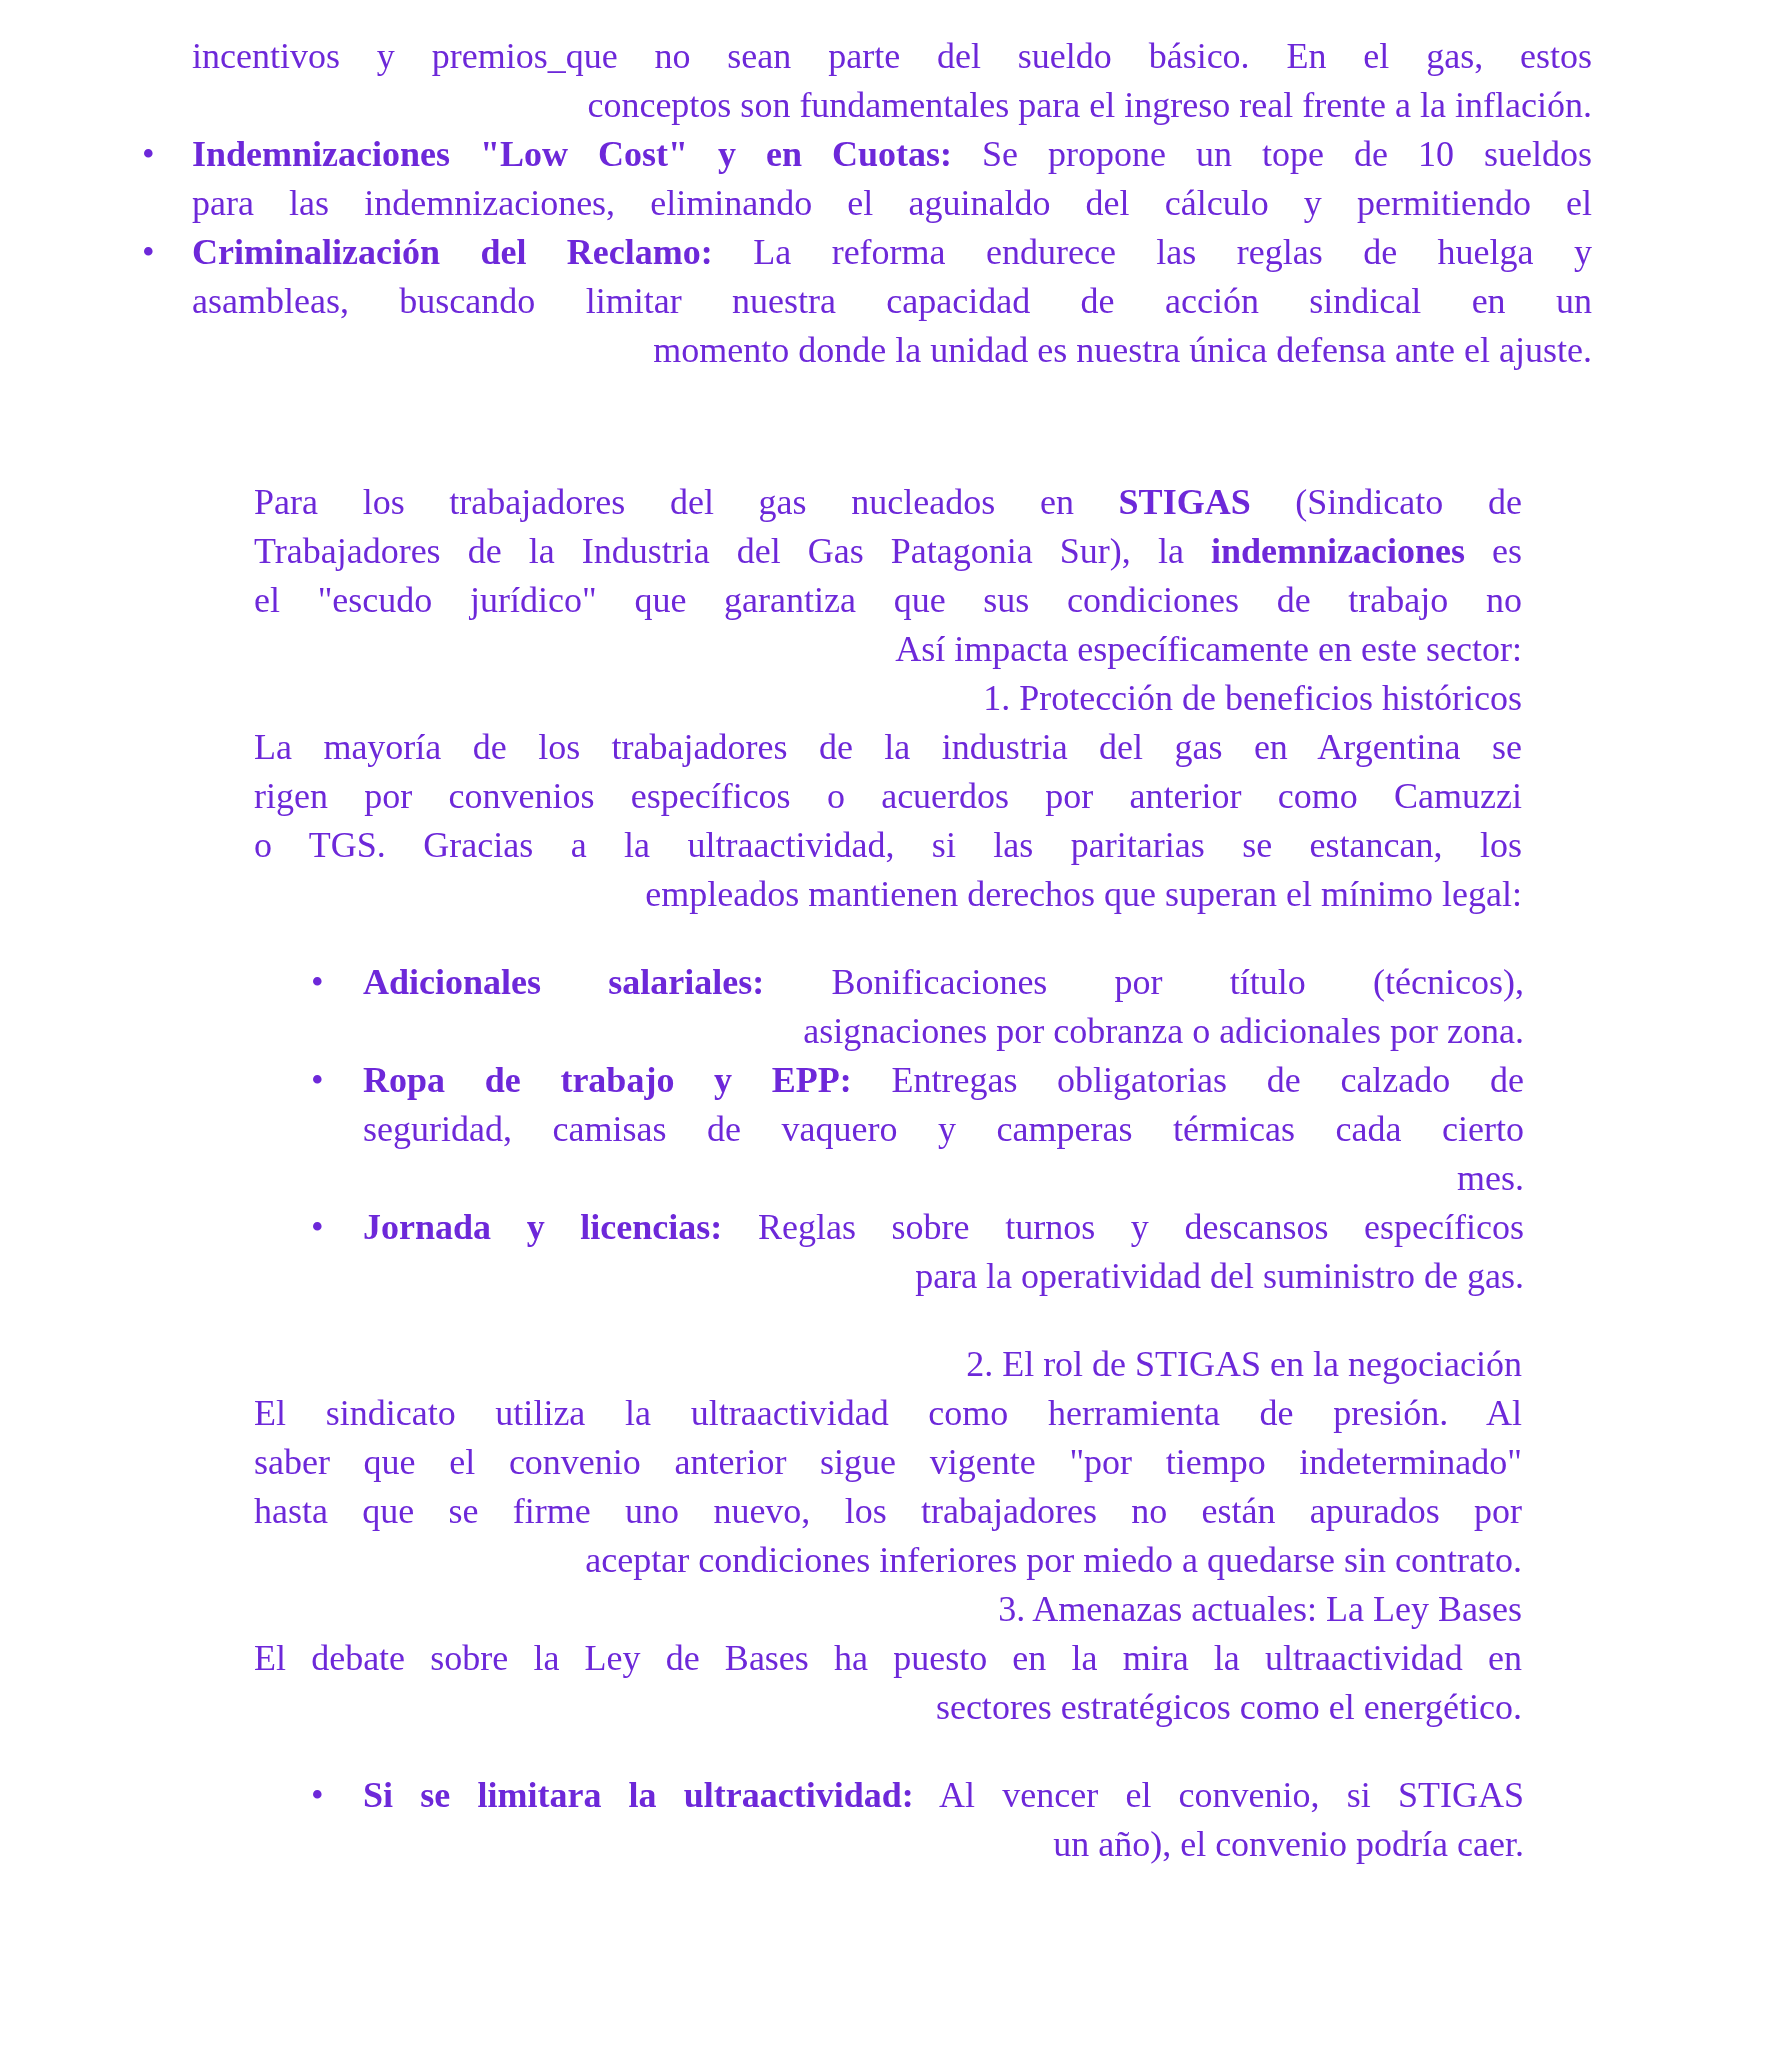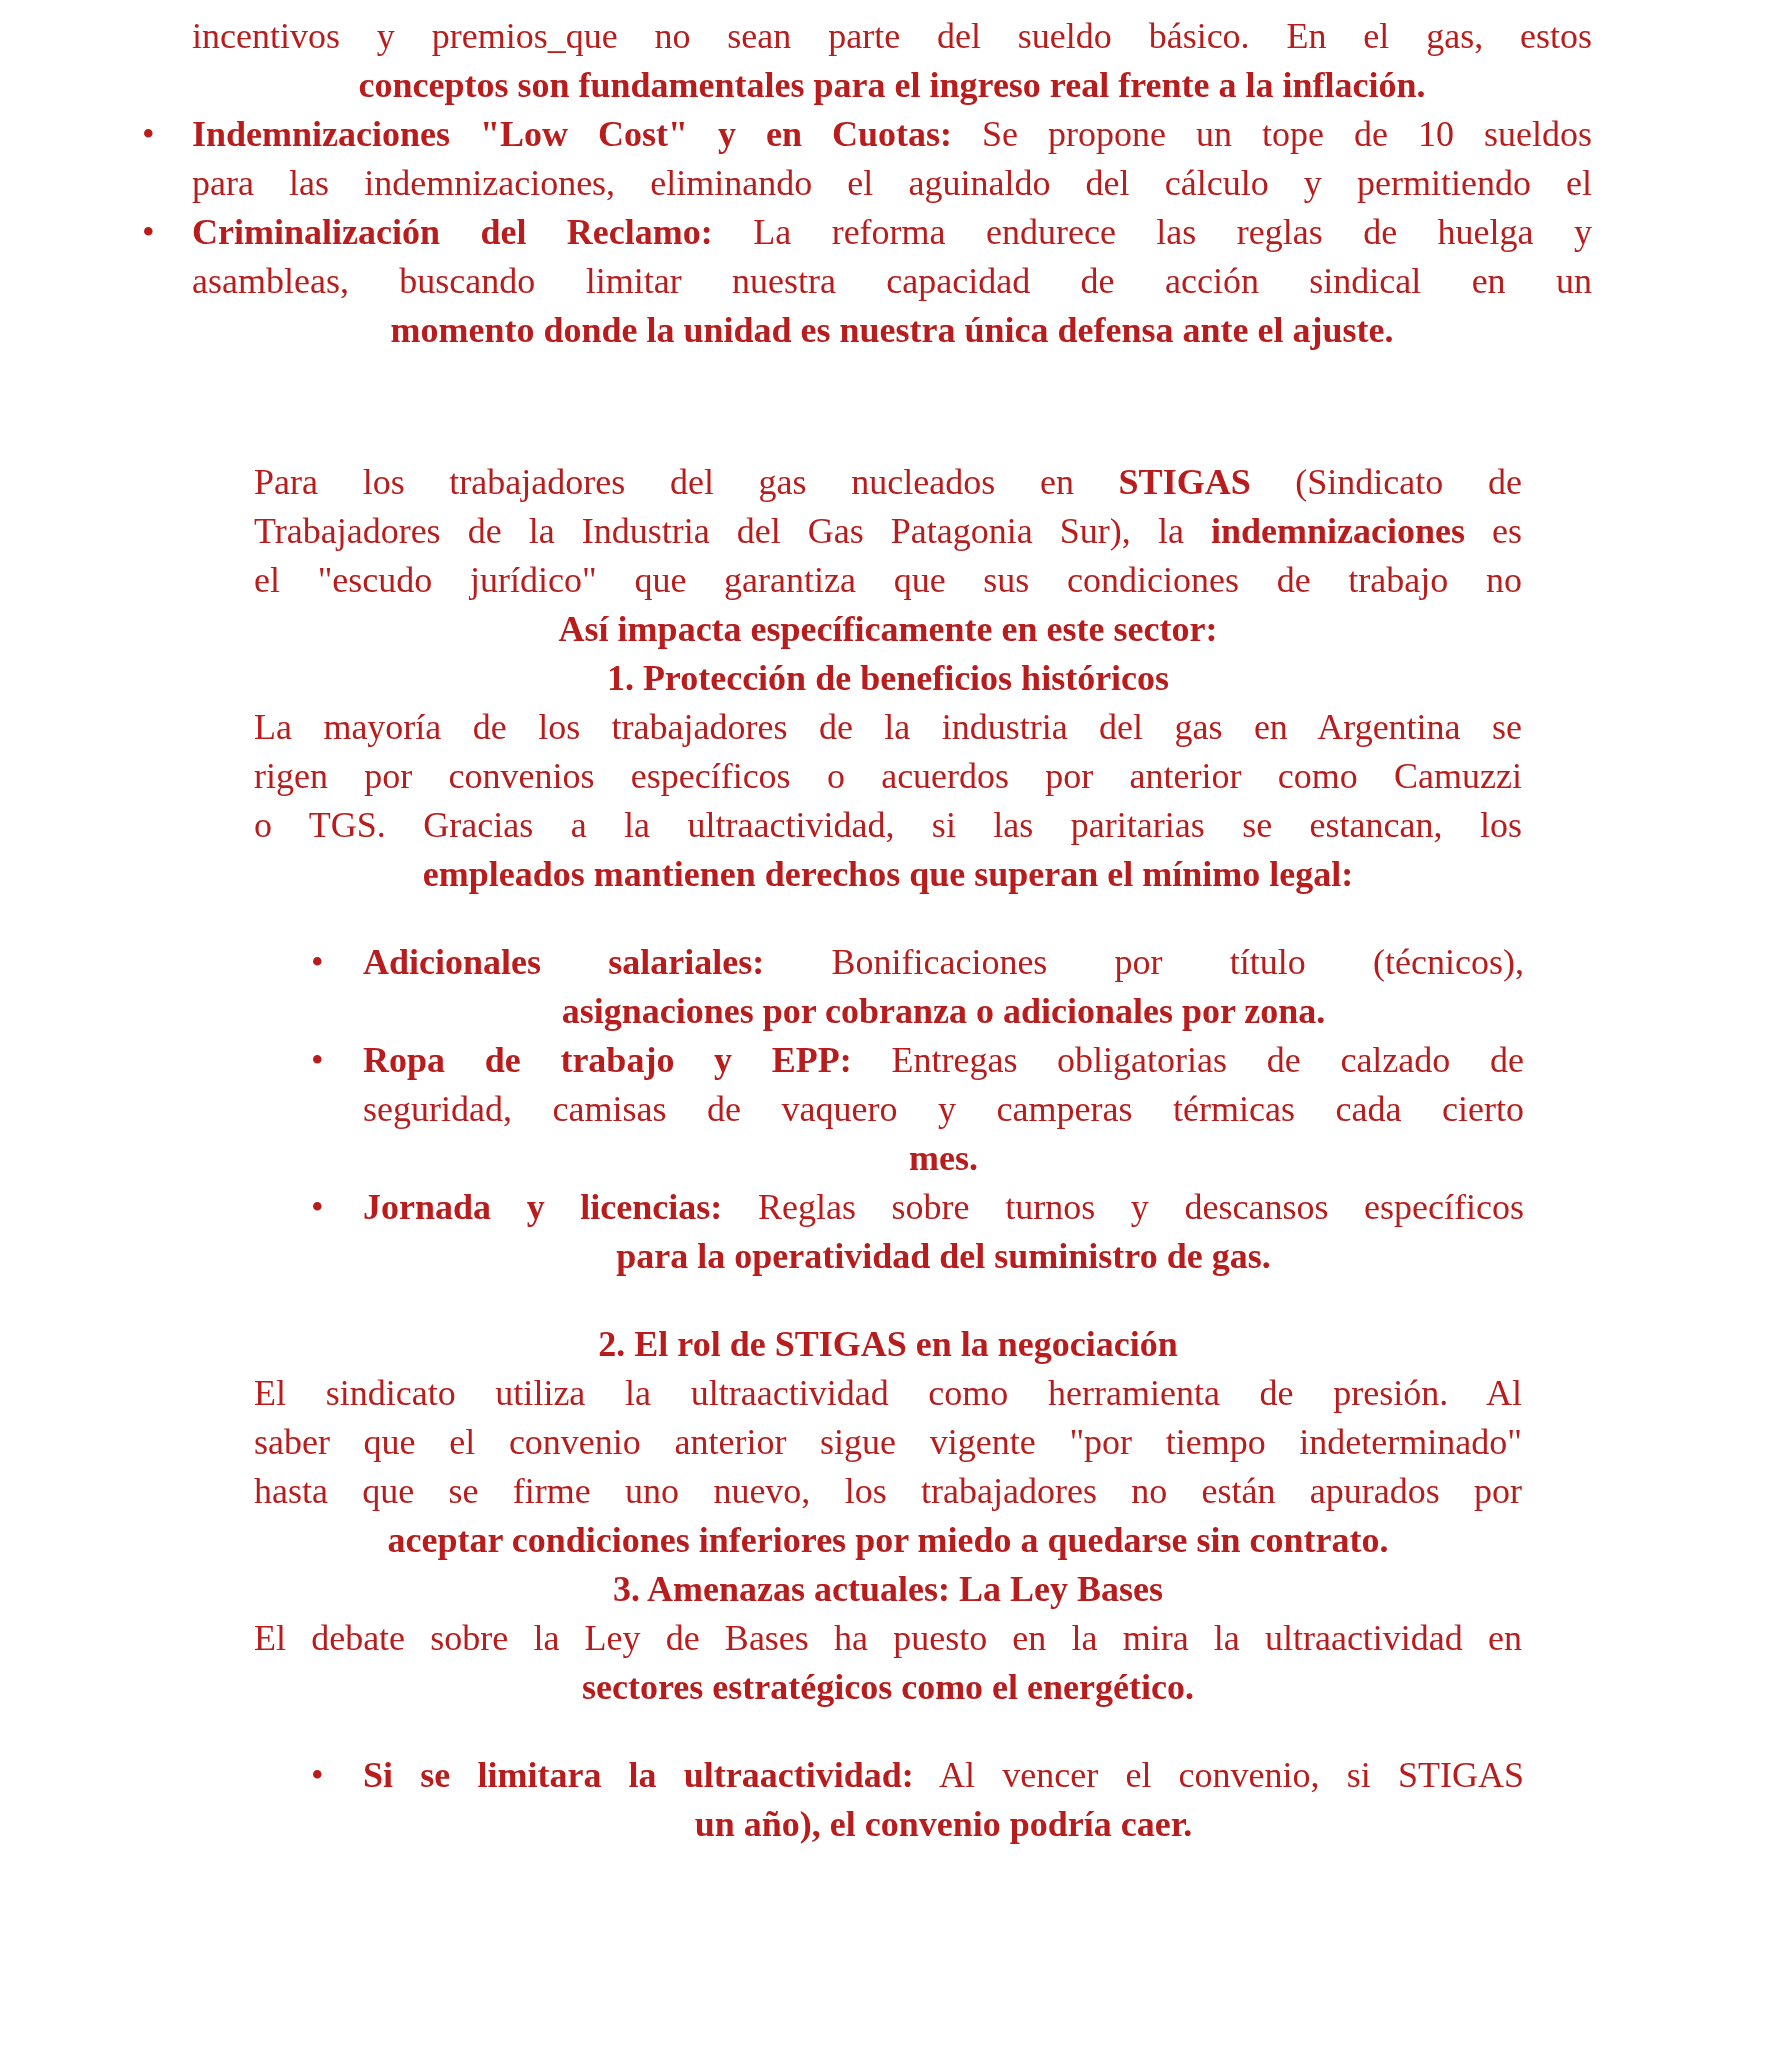--- a/index.html
+++ b/index.html
@@ -5,37 +5,37 @@
   html, body {
     margin: 0;
     padding: 0;
     background: #ffffff;
   }
   .page {
     position: relative;
     width: 1780px;
     height: 2064px;
     box-sizing: border-box;
-    padding-top: 12px;
+    padding-top: 32px;
     background: #ffffff;
-    color: #b91c1c;
+    color: #6d28d9;
     font-family: "Liberation Serif", "DejaVu Serif", serif;
     font-size: 36px;
     line-height: 49px;
     overflow: hidden;
   }
   .block { position: relative; }
   .gap-large { margin-top: 103px; }
   .gap-small { margin-top: 39px; }
   .line { position: relative; }
   .lv-top    { margin-left: 192px; width: 1400px; }
   .lv-mid    { margin-left: 254px; width: 1268px; }
   .lv-nested { margin-left: 363px; width: 1161px; }
   .jl { text-align: justify; text-align-last: justify; text-justify: inter-word; }
-  .ll { text-align: center; font-weight: bold; }
+  .ll { text-align: right; }
   .b  { font-weight: bold; }
   .bullet {
     position: absolute;
     top: 0;
   }
   .lv-top    > .bullet { left: -50px; }
   .lv-nested > .bullet { left: -52px; }
 </style>
 </head>
 <body>

